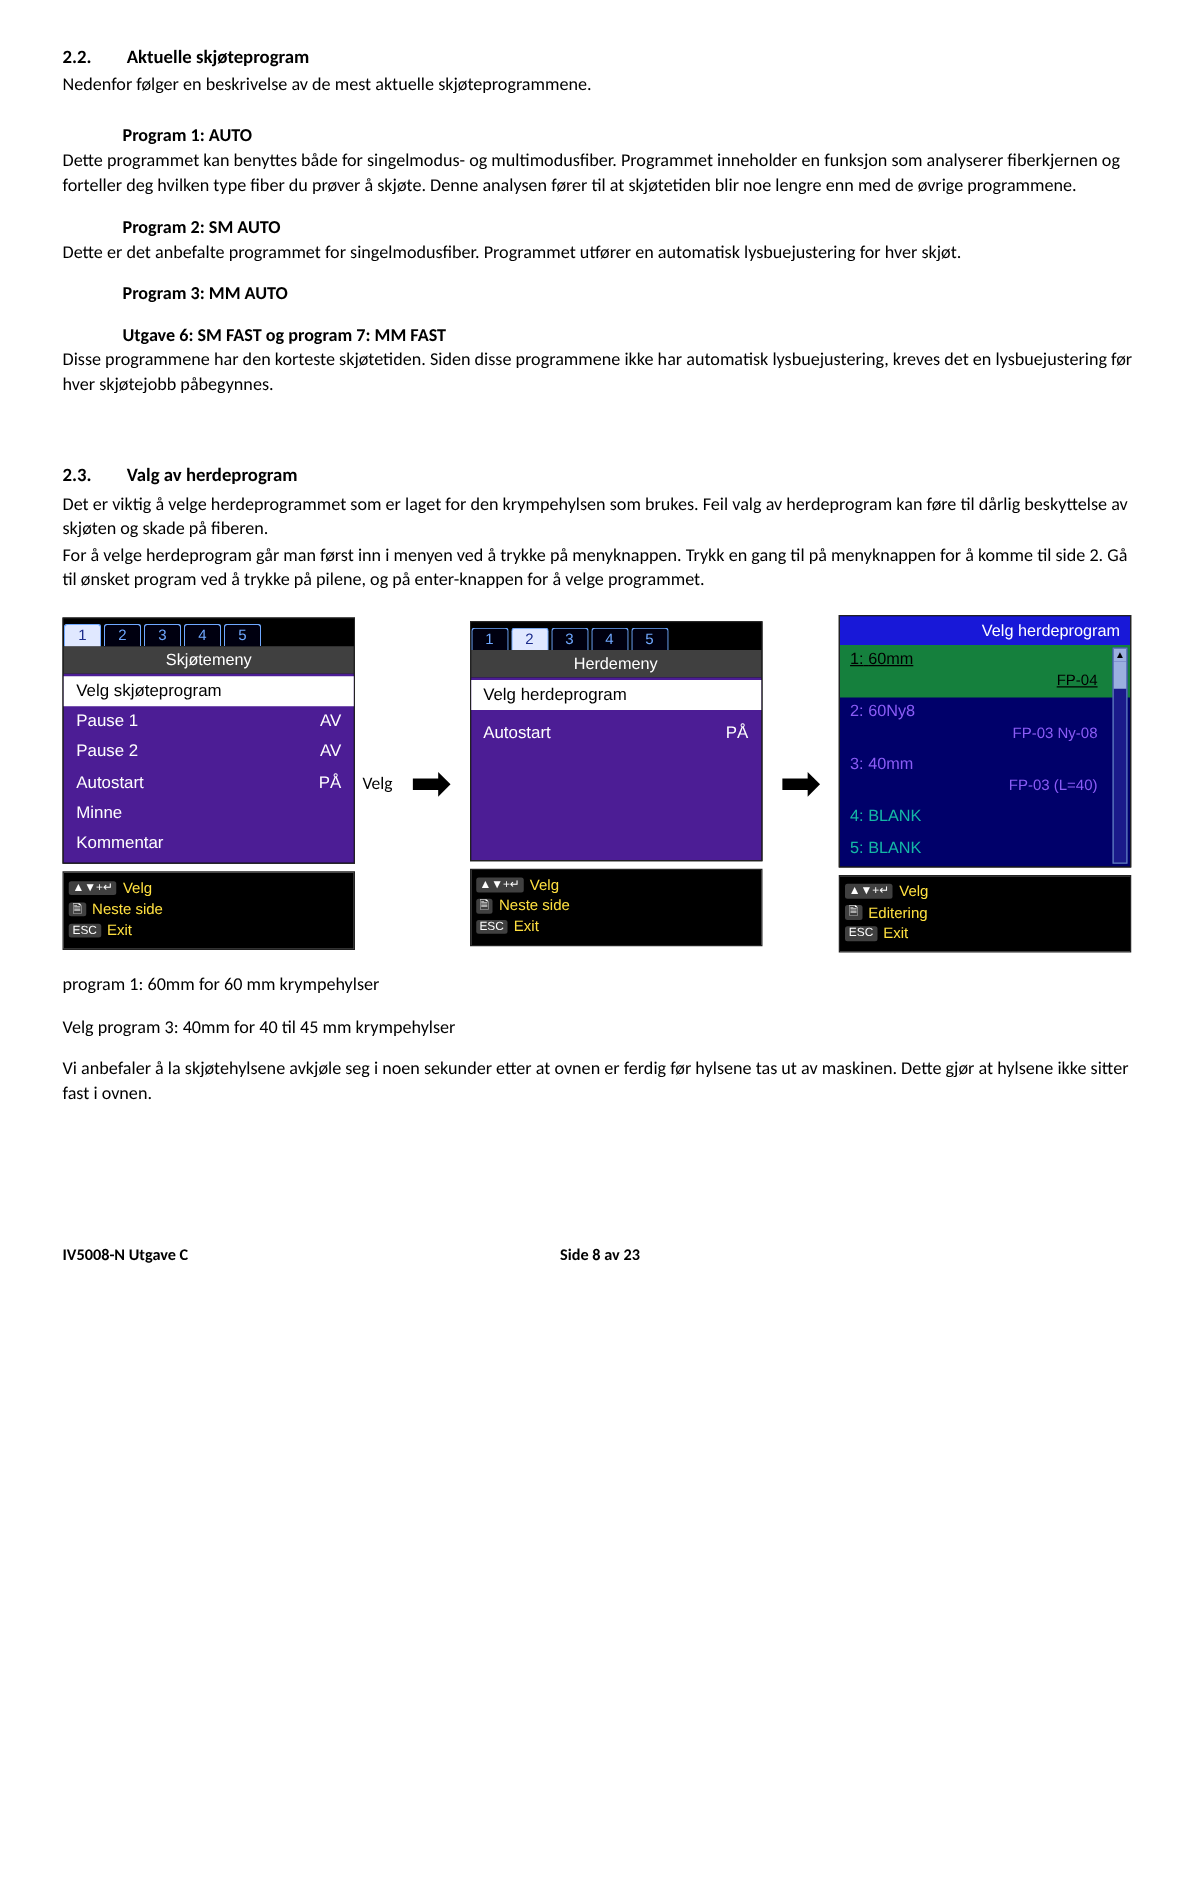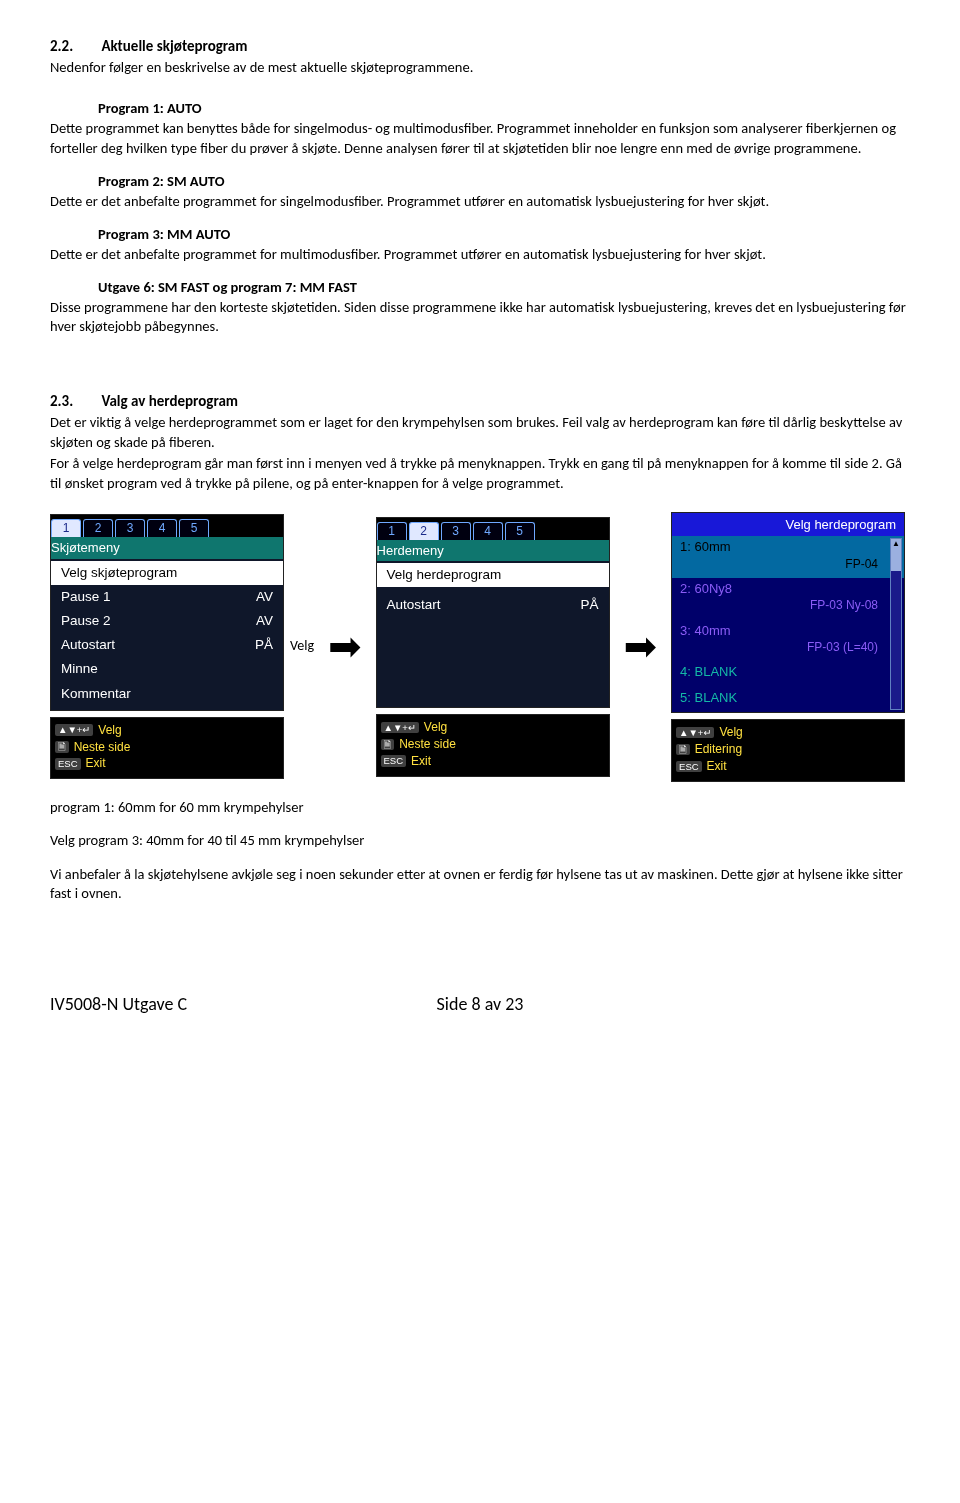--- a/index.html
+++ b/index.html
@@ -62,28 +62,28 @@
     font-size: 12px;
     line-height: 16px;
     border-top-left-radius: 3px;
     border-top-right-radius: 3px;
   }
   .tab.active {
     background: #e0e8ff;
     color: #1a2a8a;
   }
   .blue-title {
-    background: #0f766e;
-    color: #fff;
-    text-align: left;
+    background: #404040;
+    color: #fff;
+    text-align: center;
     font-size: 13px;
     padding: 2px 0;
   }
   .menu-body {
-    background: #0f172a;
+    background: #4c1d95;
     padding: 2px 0 4px 0;
     min-height: 140px;
   }
   .menu-item {
     display: flex;
     justify-content: space-between;
     padding: 3px 10px;
     color: #fff;
     font-size: 13.5px;
   }
@@ -121,21 +121,21 @@
   .prog-list {
     background: #00006a;
     min-height: 150px;
     position: relative;
   }
   .prog-item {
     padding: 2px 8px 6px 8px;
     font-size: 13px;
     color: #8b5cf6;
   }
-  .prog-item.selected { background: #0369a1; color: #000; }
+  .prog-item.selected { background: #15803d; color: #000; text-decoration: underline; }
   .prog-sub { text-align: right; font-size: 12px; display:block; padding-right: 18px; }
   .dim { color: #14b8a6; }
   .scrollbar {
     position: absolute;
     right: 2px; top: 2px; bottom: 2px;
     width: 10px;
     background: #1a1a8a;
     border: 1px solid #6080c0;
   }
   .scroll-arrow {
@@ -143,22 +143,23 @@
     background: #9bb0e0;
     font-size: 8px; line-height: 10px; text-align: center; color: #000;
   }
   .scroll-thumb {
     width: 100%; height: 22px;
     background: #9bb0e0;
     margin-top: 0px;
   }
   .footer {
     position: relative;
-    margin-top: 88px;
-    font-size: 18px;
+    margin-top: 112px;
+    font-size: 13px;
+    font-weight: bold;
   }
   .footer-left { position: absolute; left: 0; }
   .footer-center { text-align: center; }
   .spacer-lg { height: 40px; }
 </style>
 </head>
 <body>
 
 
 
@@ -172,21 +173,20 @@
 <p>
   <span class="bold">Program 1: AUTO</span><br>
   <span>Dette programmet kan benyttes både for singelmodus- og multimodusfiber. Programmet inneholder en funksjon som analyserer fiberkjernen og forteller deg hvilken type fiber du prøver å skjøte. Denne analysen fører til at skjøtetiden blir noe lengre enn med de øvrige programmene.</span>
 </p>
 <p>
   <span class="bold">Program 2: SM AUTO</span><br>
   <span>Dette er det anbefalte programmet for singelmodusfiber. Programmet utfører en automatisk lysbuejustering for hver skjøt.</span>
 </p>
 <p>
   <span class="bold">Program 3: MM AUTO</span><br>
-  <span>Dette er det anbefalte programmet for multimodusfiber. Programmet utfører en automatisk lysbuejustering for hver skjøt.</span>
 </p>
 <p>
   <span class="bold">Utgave 6: SM FAST og program 7: MM FAST</span><br>
   <span>Disse programmene har den korteste skjøtetiden. Siden disse programmene ikke har automatisk lysbuejustering, kreves det en lysbuejustering før hver skjøtejobb påbegynnes.</span>
 </p>
 
 <div class="spacer-lg"></div>
 
 
 <h2 class="section">

